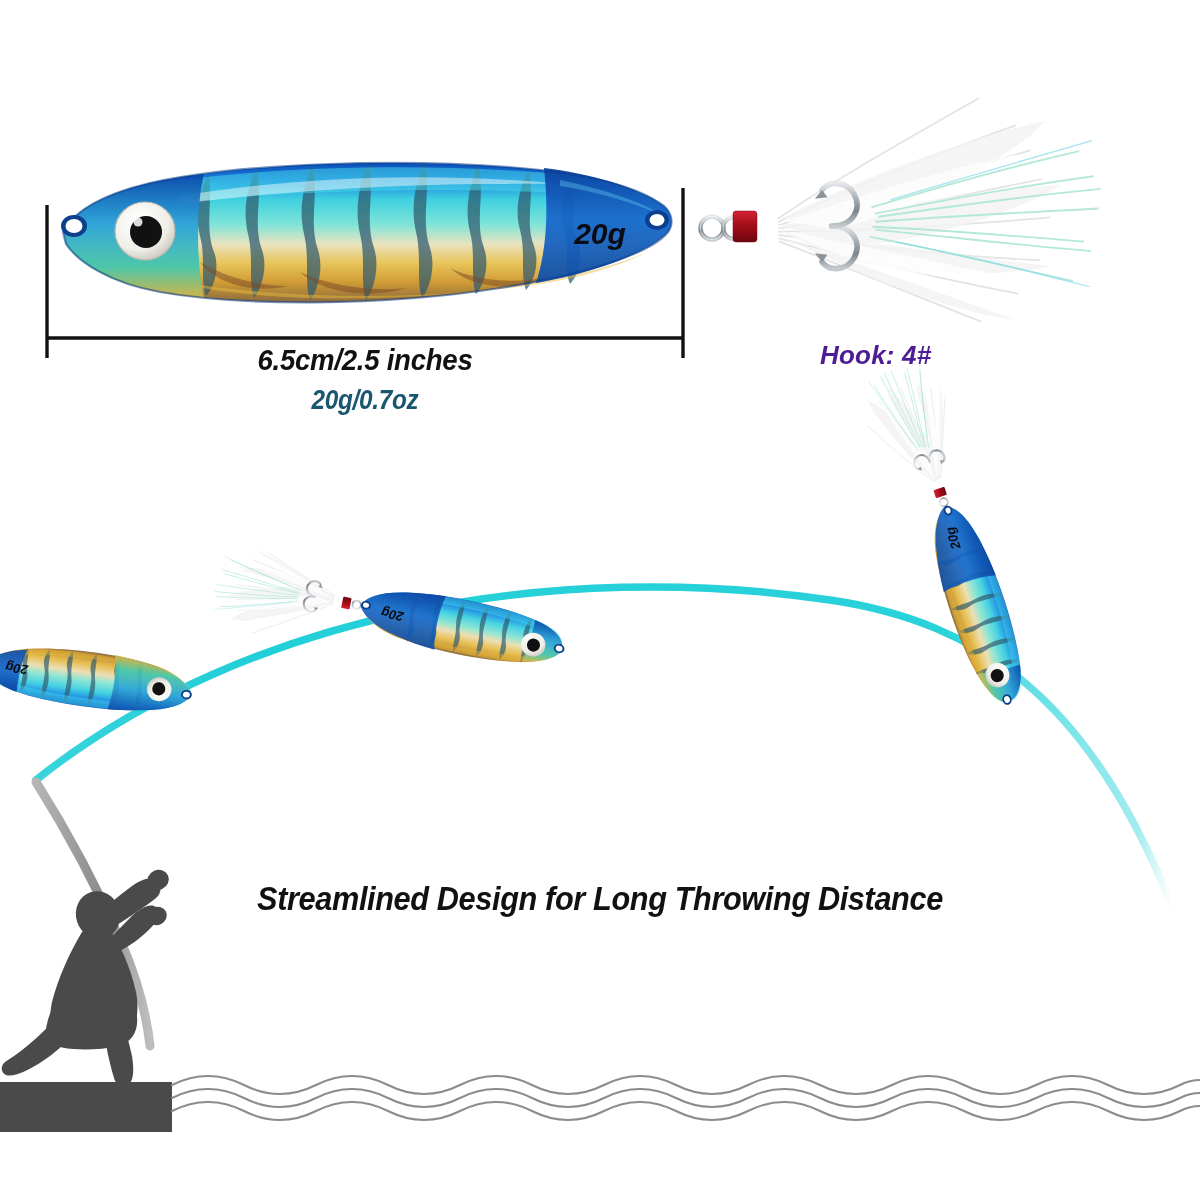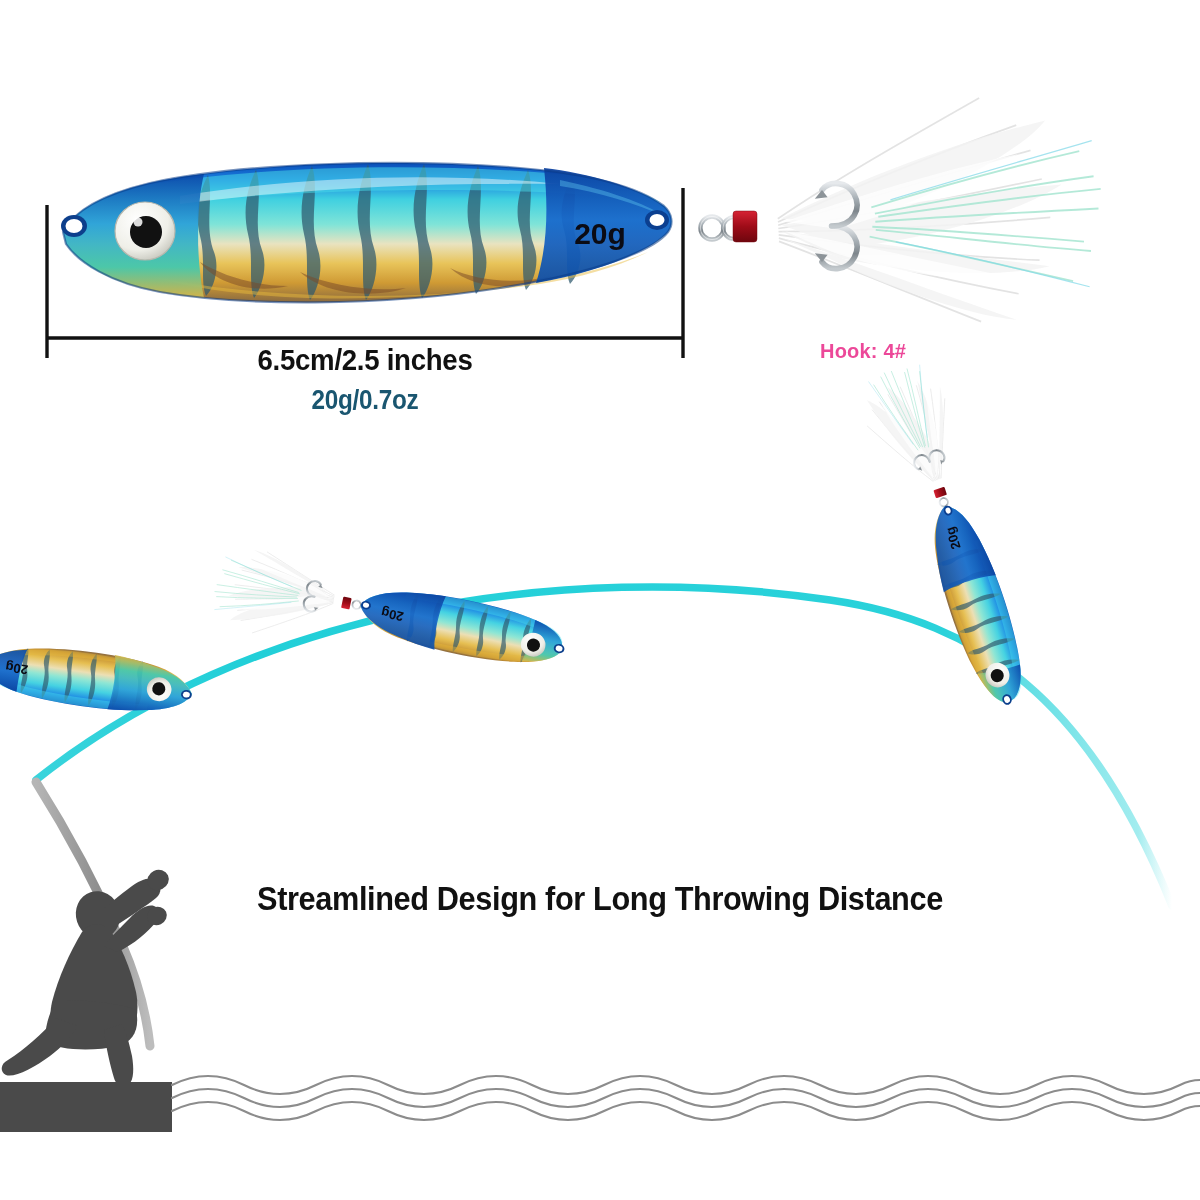--- a/index.html
+++ b/index.html
@@ -14,20 +14,21 @@
     position: relative;
     overflow: hidden;
     font-family: "Liberation Sans", sans-serif;
     color: #111;
   }
   .stage {
     position: absolute;
     inset: 0;
     width: 1200px;
     height: 1200px;
+    font-style: italic;
   }
   .svg-layer {
     position: absolute;
     left: 0;
     top: 0;
     width: 1200px;
     height: 1200px;
   }
 
   
@@ -56,24 +57,24 @@
     font-size: 27px;
     font-weight: bold;
     letter-spacing: -0.3px;
     color: #1a5670;
     transform: scaleX(0.9);
     transform-origin: center top;
   }
   #hook-label {
     left: 820px;
     top: 340px;
-    font-size: 20px;
+    font-size: 26px;
     font-weight: bold;
     letter-spacing: 0.2px;
-    color: #ec4899;
+    color: #4c1d95;
   }
   #tagline {
     left: 0;
     top: 880px;
     width: 1200px;
     text-align: center;
     font-size: 33px;
     font-weight: bold;
     letter-spacing: -0.4px;
     color: #111111;

